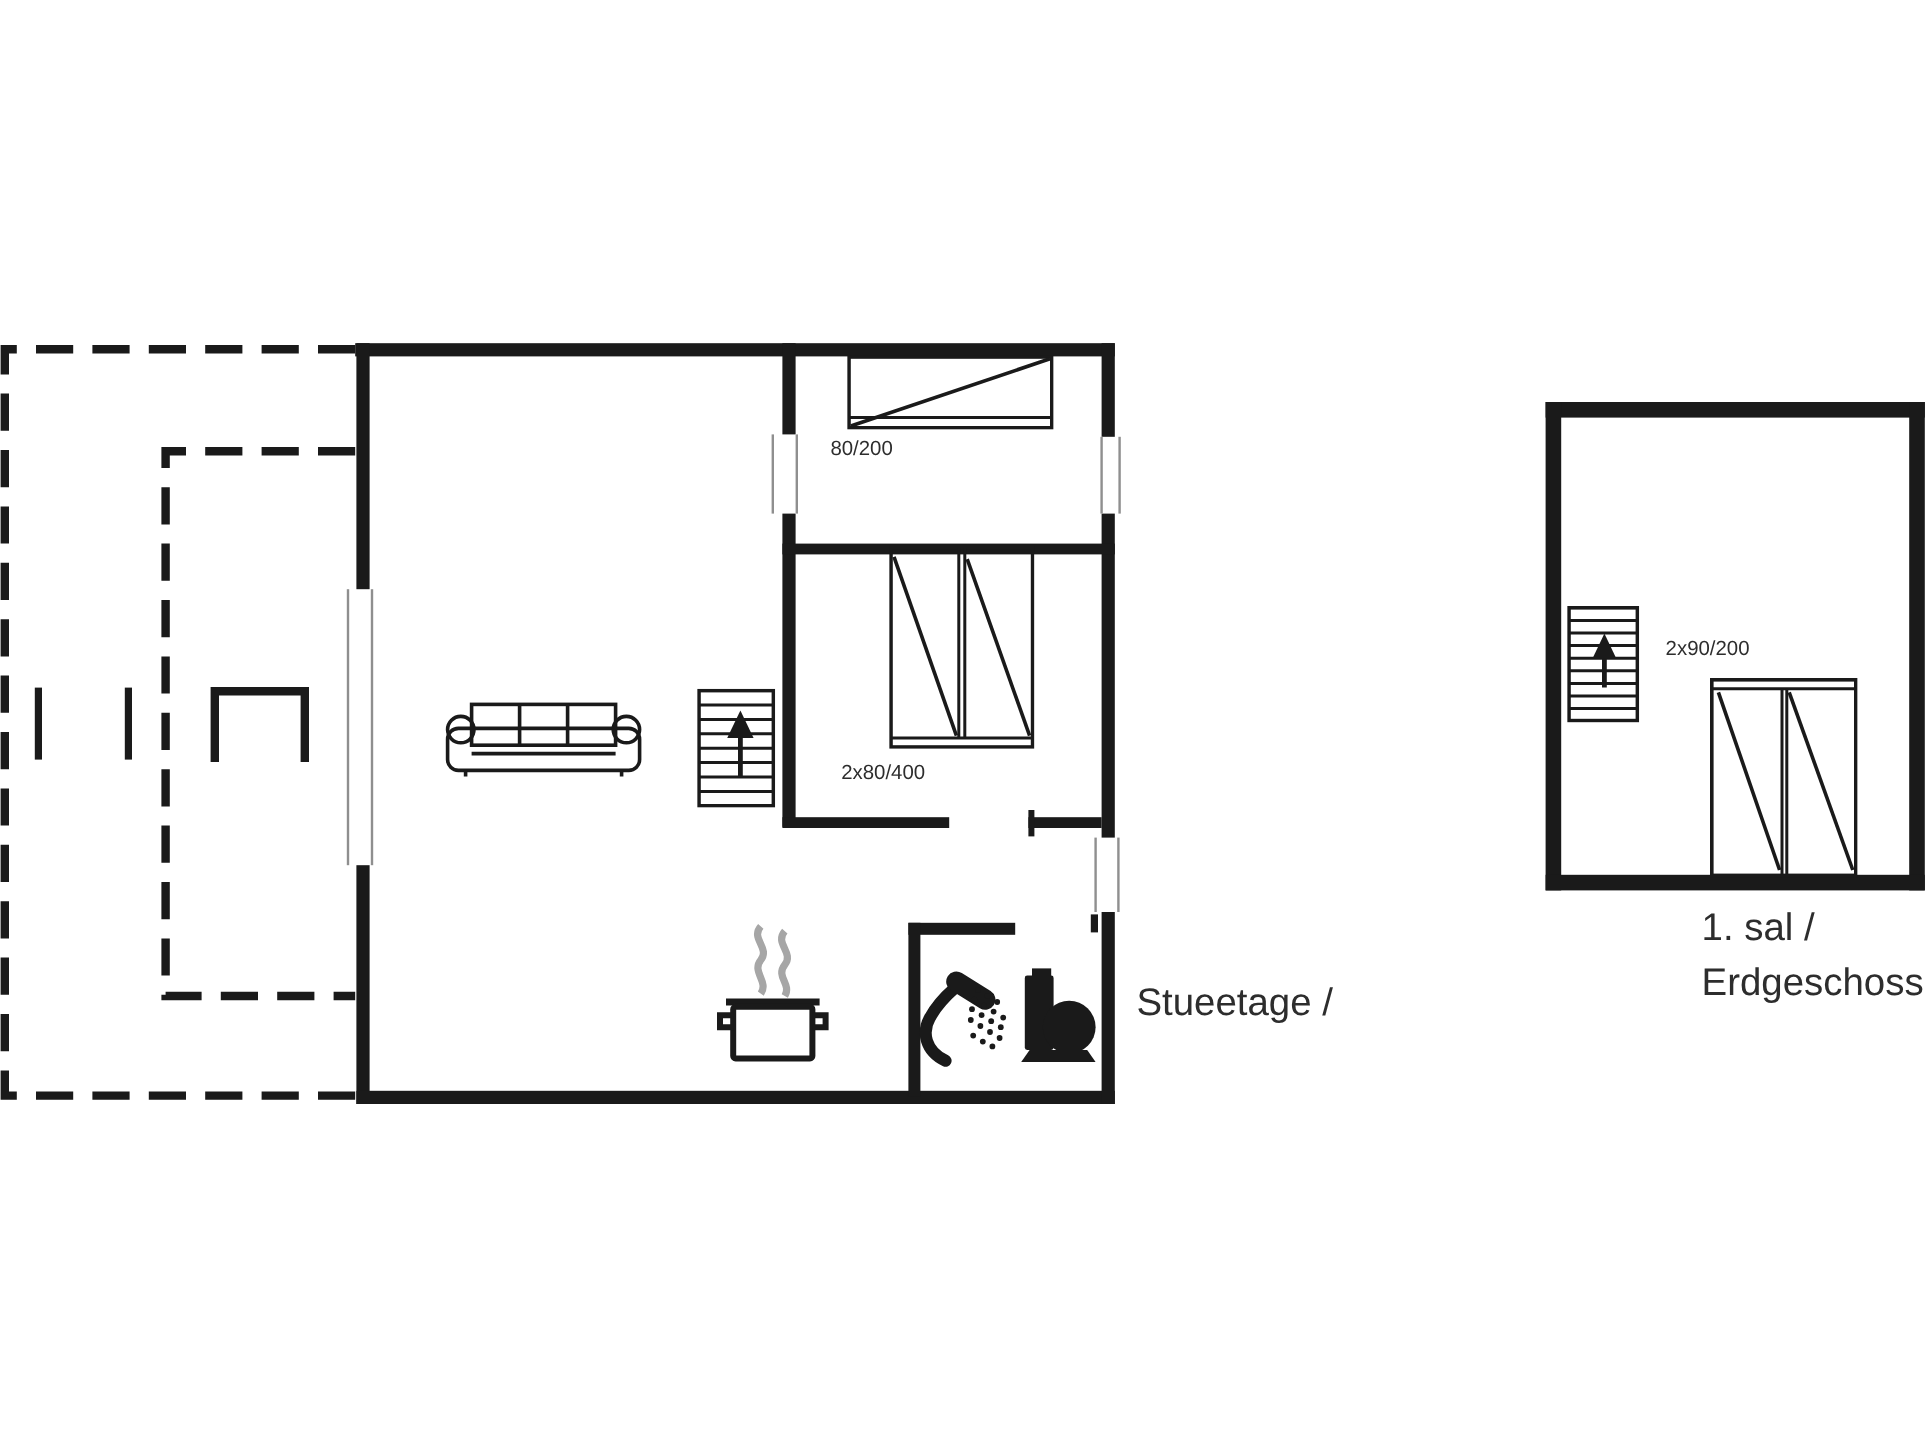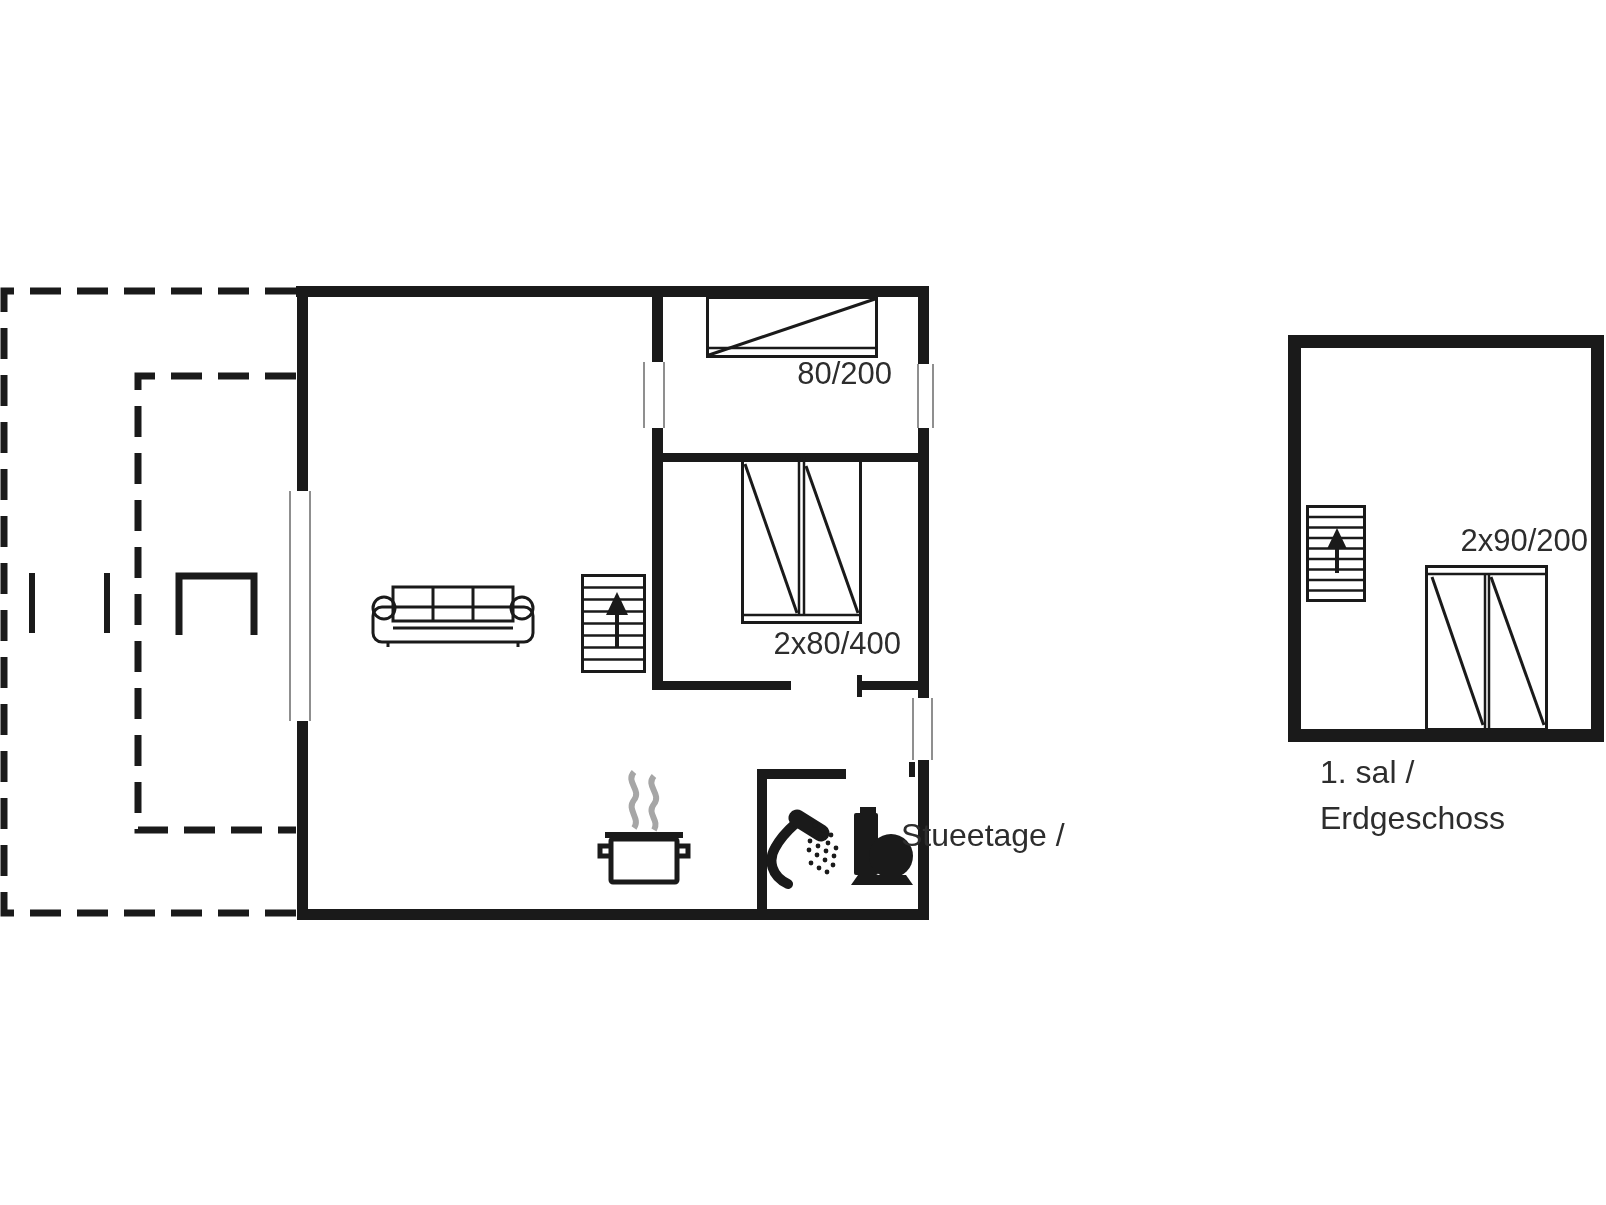--- a/index.html
+++ b/index.html
@@ -18,22 +18,22 @@
     color:var(--text);
     overflow:hidden;
   }
   .abs{position:absolute;}
   .wall{position:absolute;background:var(--line);}
   .frame{position:absolute;background:var(--frame);}
   .stroke{stroke:var(--line);fill:none;}
   .fillb{fill:var(--line);stroke:none;}
   .steam{stroke:var(--steam);fill:none;}
   .bed-label{
-    position:absolute;width:200px;text-align:right;
-    font-size:31px;line-height:30px;white-space:nowrap;
+    position:absolute;width:200px;text-align:left;
+    font-size:17px;line-height:30px;white-space:nowrap;
   }
   .floor-label{
     position:absolute;font-size:32px;line-height:46px;white-space:nowrap;
   }
 </style>
 </head>
 <body>
 
 <div id="canvas">
 
@@ -163,21 +163,21 @@
     <rect x="12" y="1" width="16" height="9" class="fillb"></rect>
     <rect x="6" y="7" width="24" height="62" rx="2" class="fillb"></rect>
     <circle cx="43" cy="50" r="22" class="fillb"></circle>
     <path d="M10 69 h48 l7 10 h-62 z" class="fillb"></path>
   </svg>
 
   <div class="bed-label" style="left:692px;top:359px">80/200</div>
 
   <div class="bed-label" style="left:701px;top:629px">2x80/400</div>
 
-  <div class="floor-label" style="left:901px;top:812px">
+  <div class="floor-label" style="left:947px;top:812px">
     <div>Stueetage /</div>
   </div>
 
   <div class="wall" style="left:1288px;top:335px;width:316px;height:13px"></div>
   <div class="wall" style="left:1288px;top:335px;width:13px;height:407px"></div>
   <div class="wall" style="left:1591px;top:335px;width:13px;height:407px"></div>
   <div class="wall" style="left:1288px;top:729px;width:316px;height:13px"></div>
 
   <svg class="abs" style="left:1306px;top:505px;width:60px;height:97px" viewBox="0 0 60 97">
     <rect x="1.5" y="1.5" width="57" height="94" class="stroke" stroke-width="3"></rect>
@@ -199,18 +199,18 @@
     <rect x="1.5" y="1.5" width="120" height="163" class="stroke" stroke-width="3"></rect>
     <line x1="1.5" y1="9" x2="121.5" y2="9" class="stroke" stroke-width="2.5"></line>
     <line x1="60" y1="9" x2="60" y2="164" class="stroke" stroke-width="2.5"></line>
     <line x1="64" y1="9" x2="64" y2="164" class="stroke" stroke-width="2.5"></line>
     <line x1="7" y1="12" x2="58" y2="160" class="stroke" stroke-width="3"></line>
     <line x1="66" y1="12" x2="119" y2="160" class="stroke" stroke-width="3"></line>
   </svg>
 
   <div class="bed-label" style="left:1388px;top:526px">2x90/200</div>
 
-  <div class="floor-label" style="left:1320px;top:749px">
+  <div class="floor-label" style="left:1418px;top:749px">
     <div>1. sal /</div>
     <div>Erdgeschoss</div>
   </div>
 
 </div>
 
 </body></html>

